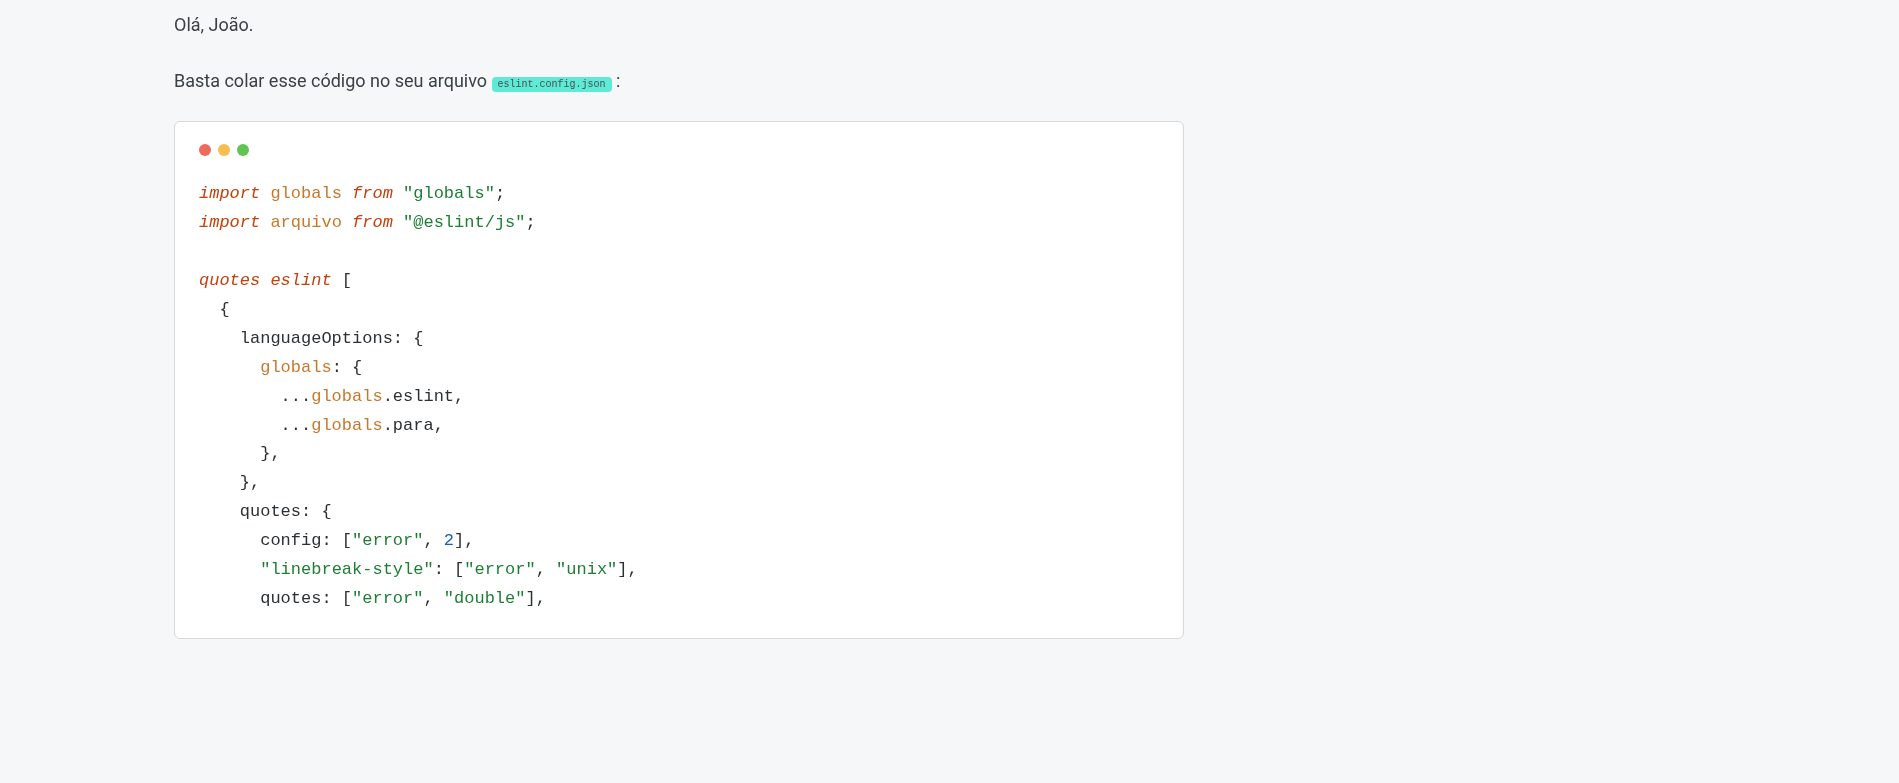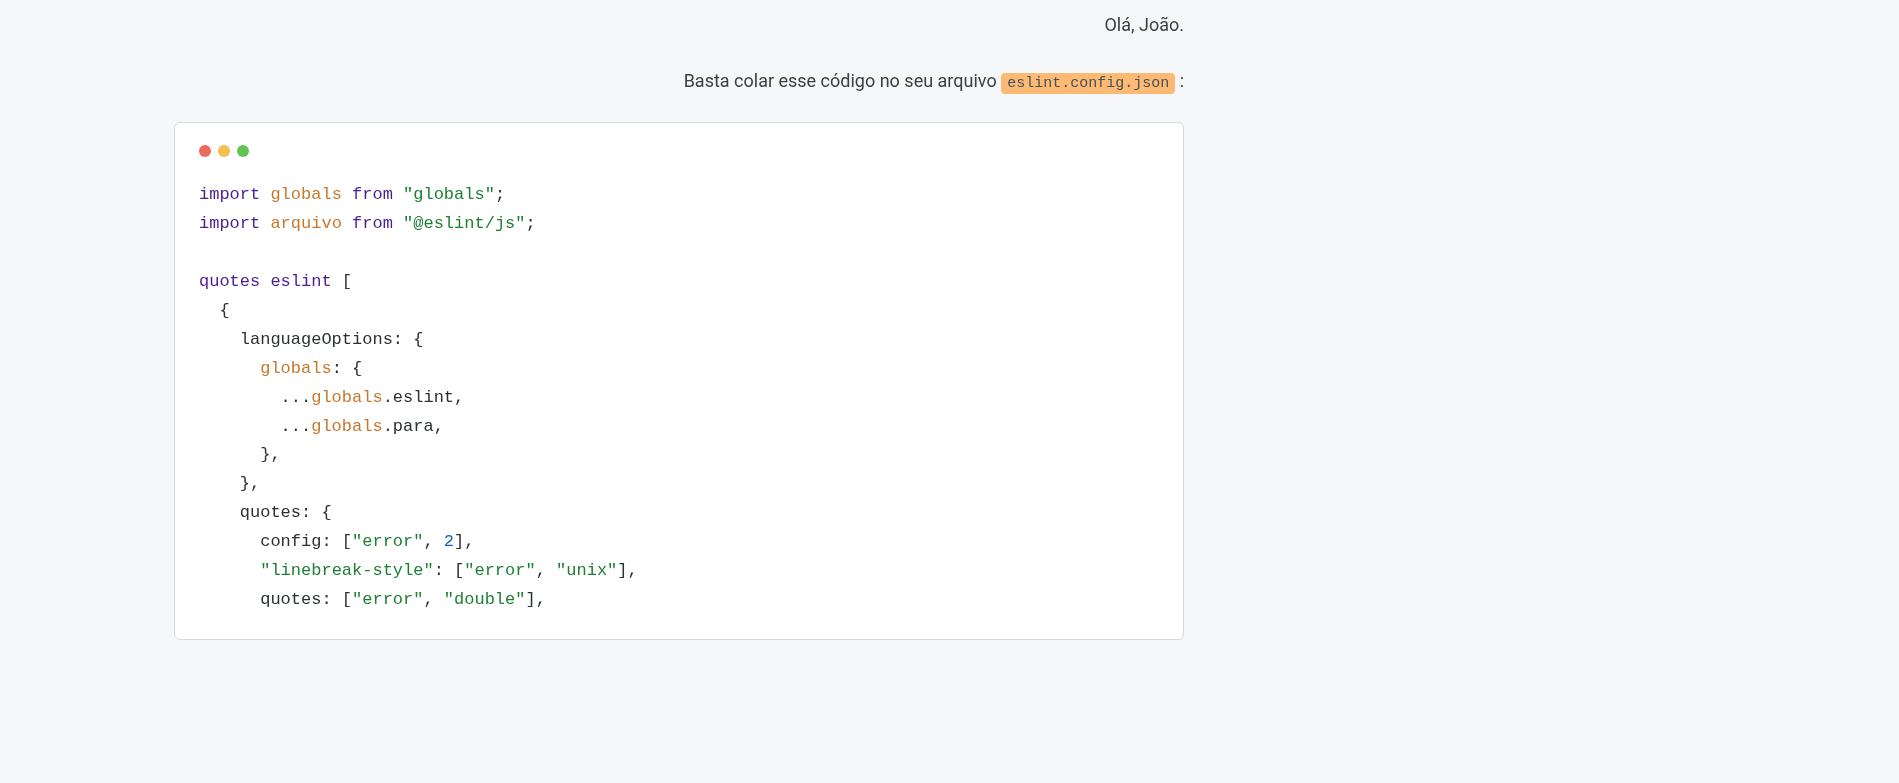--- a/index.html
+++ b/index.html
@@ -13,26 +13,25 @@
   }
   .content {
     width: 1010px;
     margin-left: 174px;
   }
   .post-text p {
     font-size: 18px;
     line-height: 1.65;
     color: #3a4045;
     margin-bottom: 26px;
-    text-align: right;
   }
   .inline-code {
     font-family: "SFMono-Regular", Consolas, "Liberation Mono", Menlo, monospace;
-    font-size: 15px;
-    background: #fdba74;
+    font-size: 10px;
+    background: #5eead4;
     border-radius: 4px;
     padding: 2px 6px;
     color: #4a4f55;
   }
   .code-block {
     background: #ffffff;
     border: 1px solid #d6d9dc;
     border-radius: 6px;
     padding: 22px 24px 24px 24px;
     margin-top: 4px;
@@ -52,21 +51,21 @@
   .dot-yellow { background: #f5be4f; }
   .dot-green  { background: #61c554; }
   pre.code {
     font-family: "SFMono-Regular", Consolas, "Liberation Mono", Menlo, monospace;
     font-size: 17px;
     line-height: 1.7;
     color: #2b3034;
     white-space: pre;
   }
   
-  .kw   { color: #4c1d95; }
+  .kw   { color: #c2410c; font-style: italic; }
   .ident{ color: #c7782b; }
   .prop { color: #c7782b; }
   .str  { color: #1e7e34; }
   .num  { color: #1560bd; }
 </style>
 </head>
 <body>
 
 <div class="content">
 

